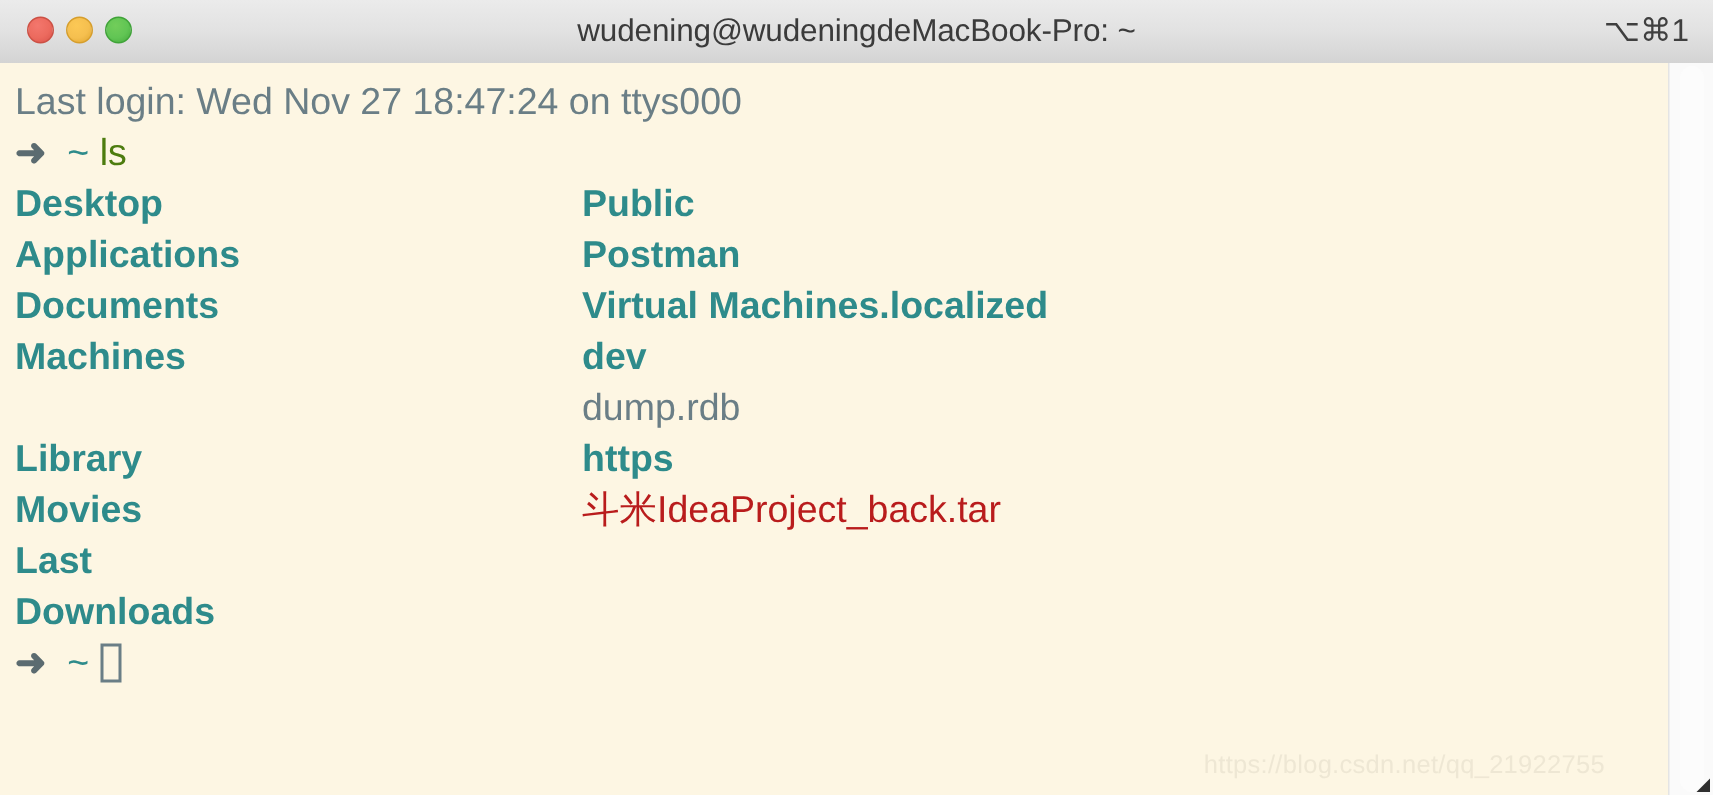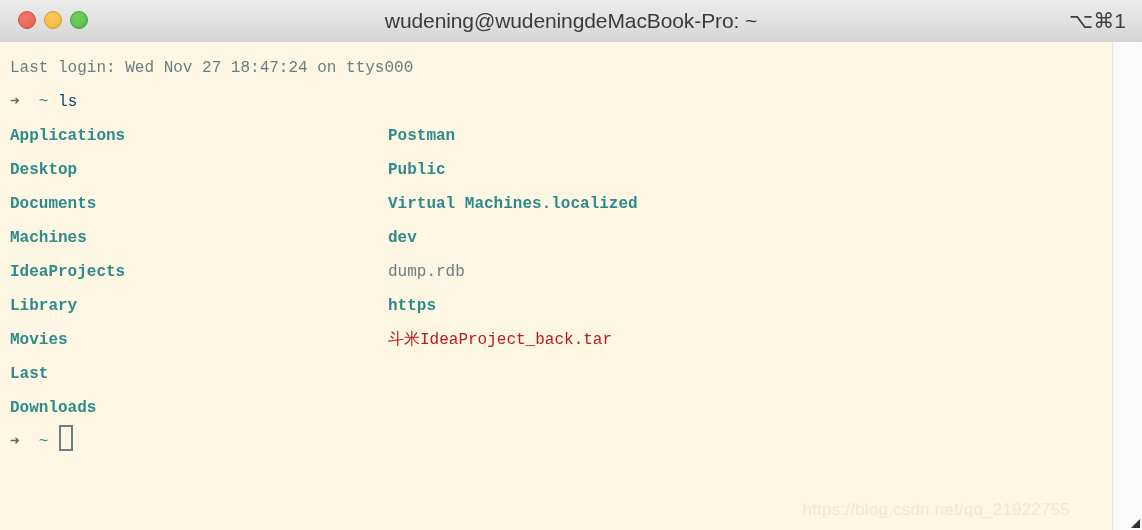--- a/index.html
+++ b/index.html
@@ -139,42 +139,42 @@
     width: 1112px;
     height: 488px;
     padding: 9px 0 0 10px;
     box-sizing: border-box;
   }
 
   .term-line {
     position: relative;
     height: 34px;
     line-height: 34px;
-    font-size: 16px;
+    font-size: 25px;
     white-space: pre;
-    font-family: Liberation Mono, monospace;
+    font-family: Liberation Sans, sans-serif;
   }
 
   .col-left {
     position: absolute;
     left: 0;
     top: 0;
   }
   .col-right {
     position: absolute;
     left: 378px;
     top: 0;
   }
 
   .c-gray   { color: #6a7e86; }
   .c-teal   { color: #2e8b8b; font-weight: bold; }
   .c-red    { color: #b91c1c; }
   .c-arrow  { color: #5b6b70; font-weight: bold; }
   .c-tilde  { color: #2e8b8b; }
-  .c-cmd    { color: #0c4a6e; }
+  .c-cmd    { color: #4d7c0f; }
 
   .cursor-box {
     display: inline-block;
     width: 14px;
     height: 26px;
     border: 2px solid #6a7e86;
     box-sizing: border-box;
     vertical-align: -5px;
     margin-left: 1px;
   }
@@ -214,25 +214,25 @@
 
       <div class="term-line">
         <span class="col-left c-gray">Last login: Wed Nov 27 18:47:24 on ttys000</span>
       </div>
 
       <div class="term-line">
         <span class="col-left"><span class="c-arrow">➜</span><span>  </span><span class="c-tilde">~</span><span> </span><span class="c-cmd">ls</span></span>
       </div>
 
       <div id="listing-rows">
+          <div class="term-line"><span class="col-left c-teal">Desktop</span><span class="col-right c-teal">Public</span></div>
           <div class="term-line"><span class="col-left c-teal">Applications</span><span class="col-right c-teal">Postman</span></div>
-          <div class="term-line"><span class="col-left c-teal">Desktop</span><span class="col-right c-teal">Public</span></div>
           <div class="term-line"><span class="col-left c-teal">Documents</span><span class="col-right c-teal">Virtual Machines.localized</span></div>
           <div class="term-line"><span class="col-left c-teal">Machines</span><span class="col-right c-teal">dev</span></div>
-          <div class="term-line"><span class="col-left c-teal">IdeaProjects</span><span class="col-right c-gray">dump.rdb</span></div>
+          <div class="term-line"><span class="col-right c-gray">dump.rdb</span></div>
           <div class="term-line"><span class="col-left c-teal">Library</span><span class="col-right c-teal">https</span></div>
           <div class="term-line"><span class="col-left c-teal">Movies</span><span class="col-right c-red">斗米IdeaProject_back.tar</span></div>
           <div class="term-line"><span class="col-left c-teal">Last</span></div>
           <div class="term-line"><span class="col-left c-teal">Downloads</span></div>
         </div>
 
       <div class="term-line">
         <span class="col-left"><span class="c-arrow">➜</span><span>  </span><span class="c-tilde">~</span><span> </span><span class="cursor-box"></span></span>
       </div>
 

